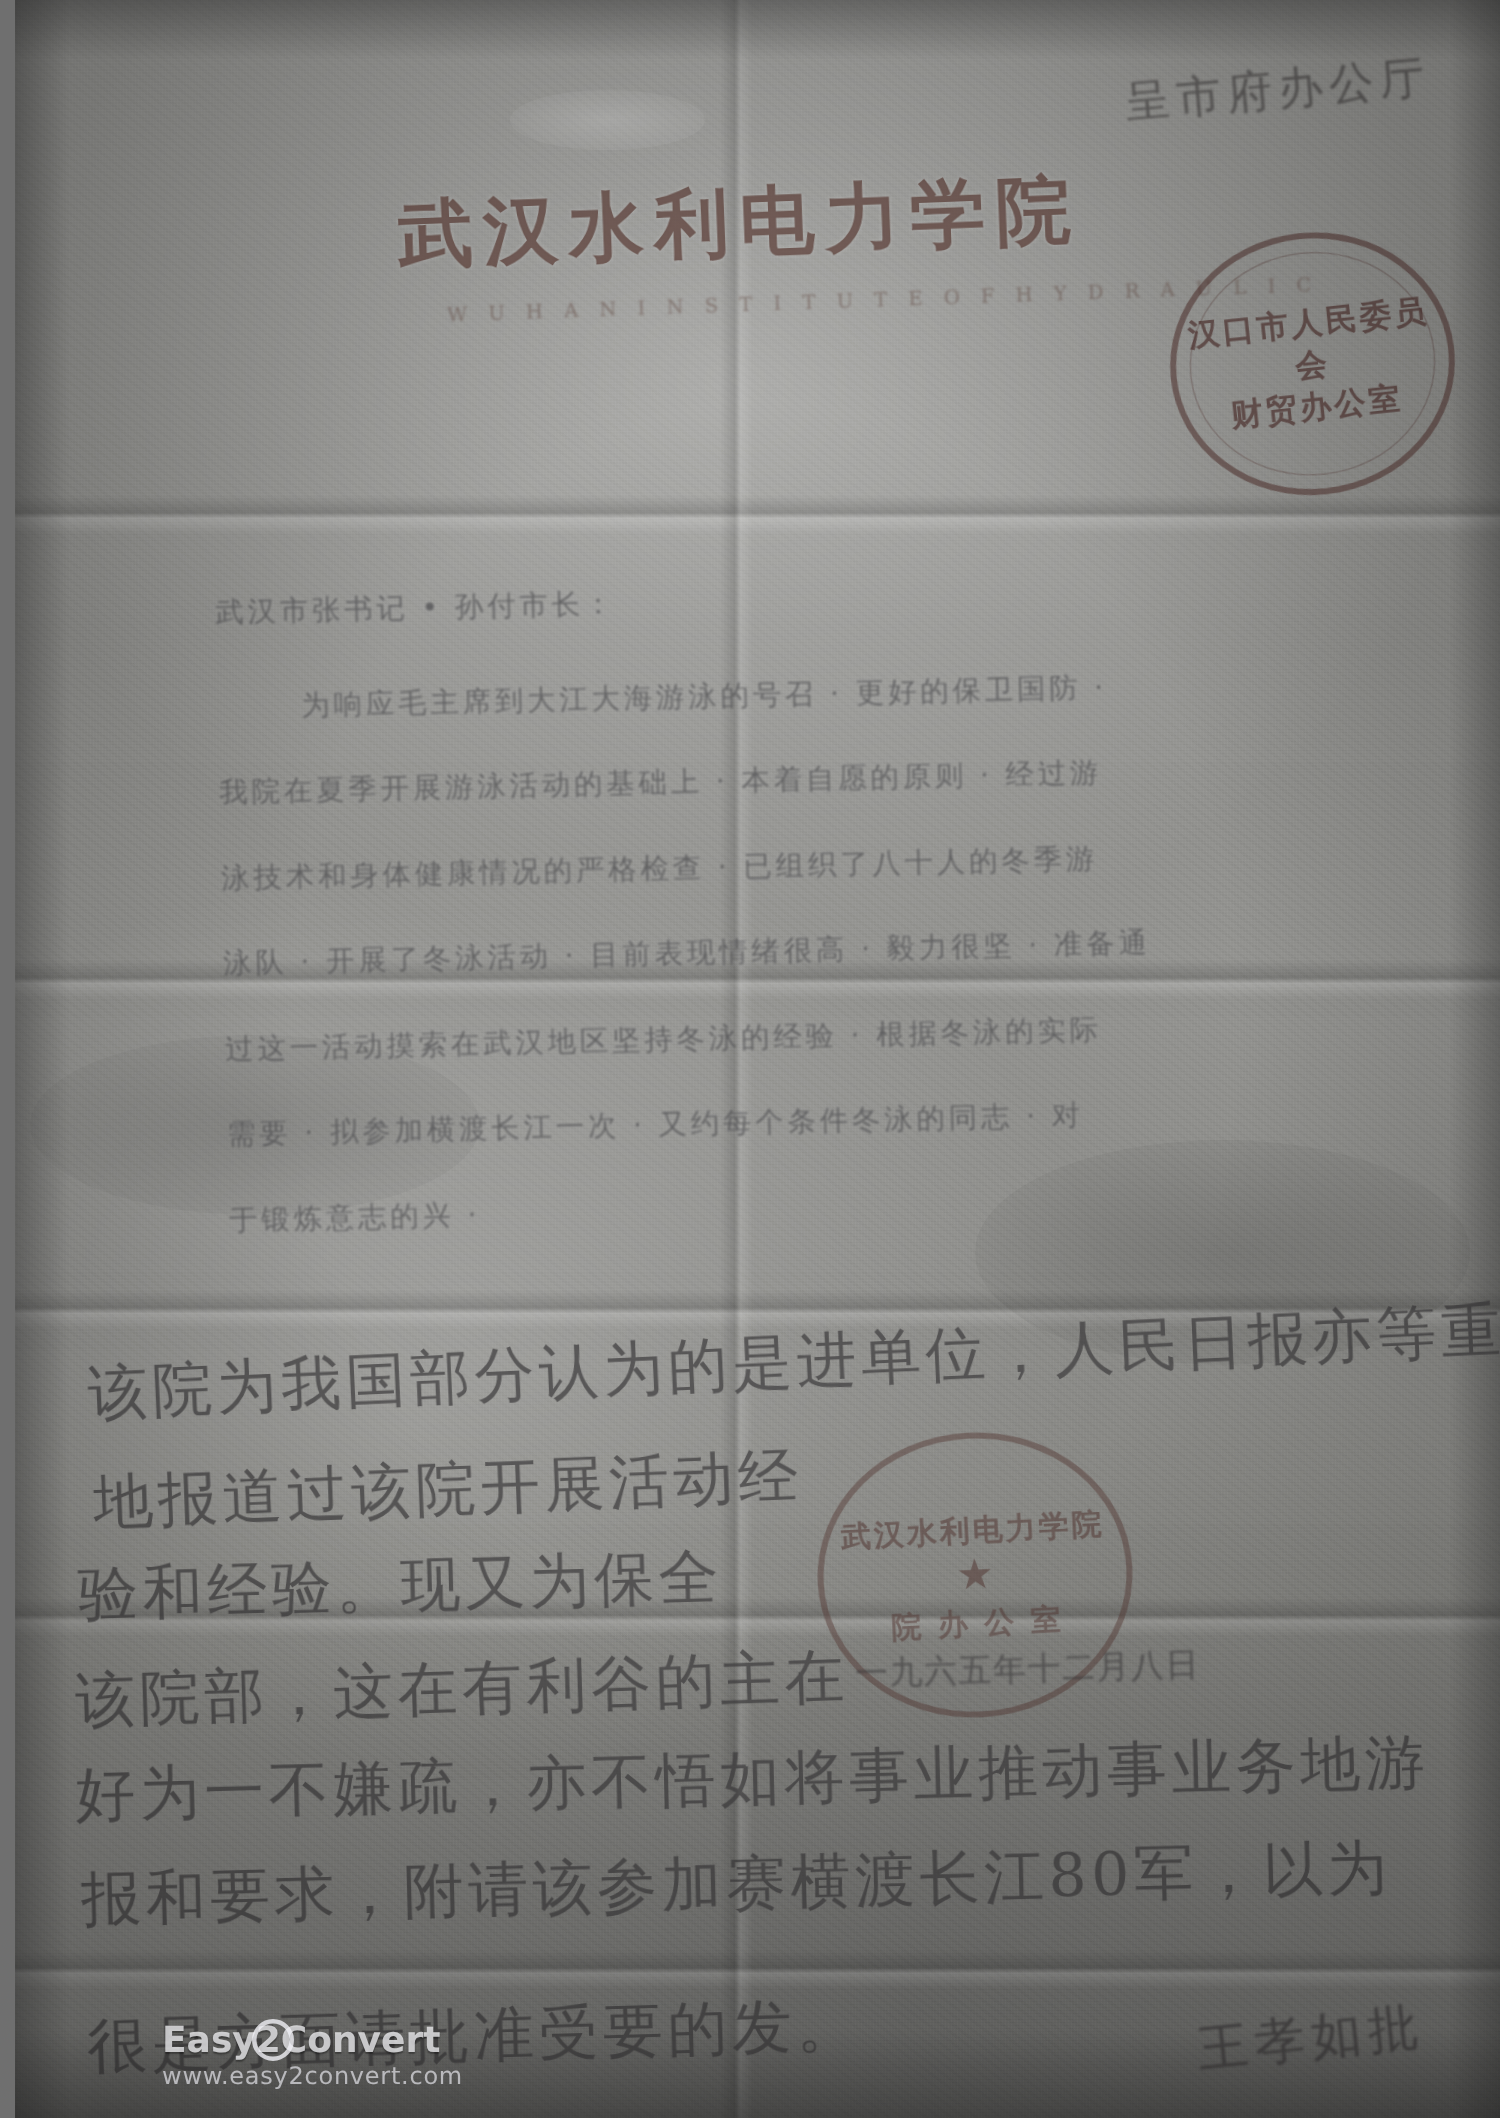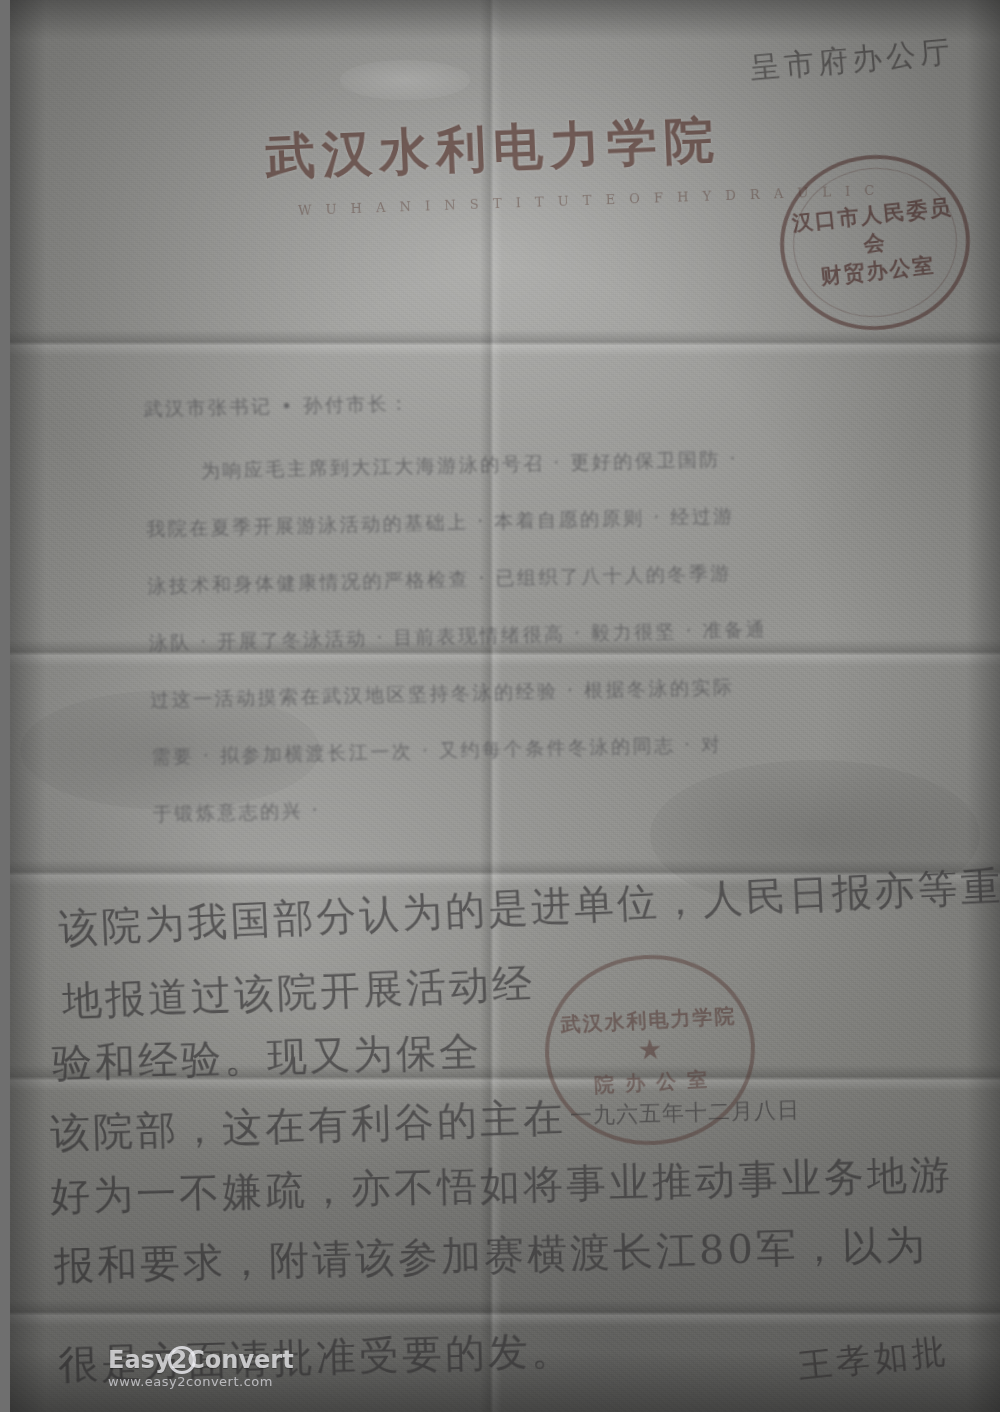--- a/index.html
+++ b/index.html
@@ -249,21 +249,21 @@
     font-family: "DejaVu Sans", sans-serif;
     font-size: 24px;
     font-weight: 700;
     color: rgba(235,235,238,0.80);
     letter-spacing: 0px;
     line-height: 24px;
     text-shadow: 0 1px 1px rgba(0,0,0,0.35);
   }
   .watermark .wm-sub {
     font-family: "DejaVu Sans", sans-serif;
-    font-size: 13px;
+    font-size: 16px;
     color: rgba(225,225,230,0.72);
     letter-spacing: 0.5px;
     margin-top: 2px;
   }
   .wm-ring {
     position: absolute;
     left: 60px;
     top: -2px;
     width: 22px;
     height: 22px;

